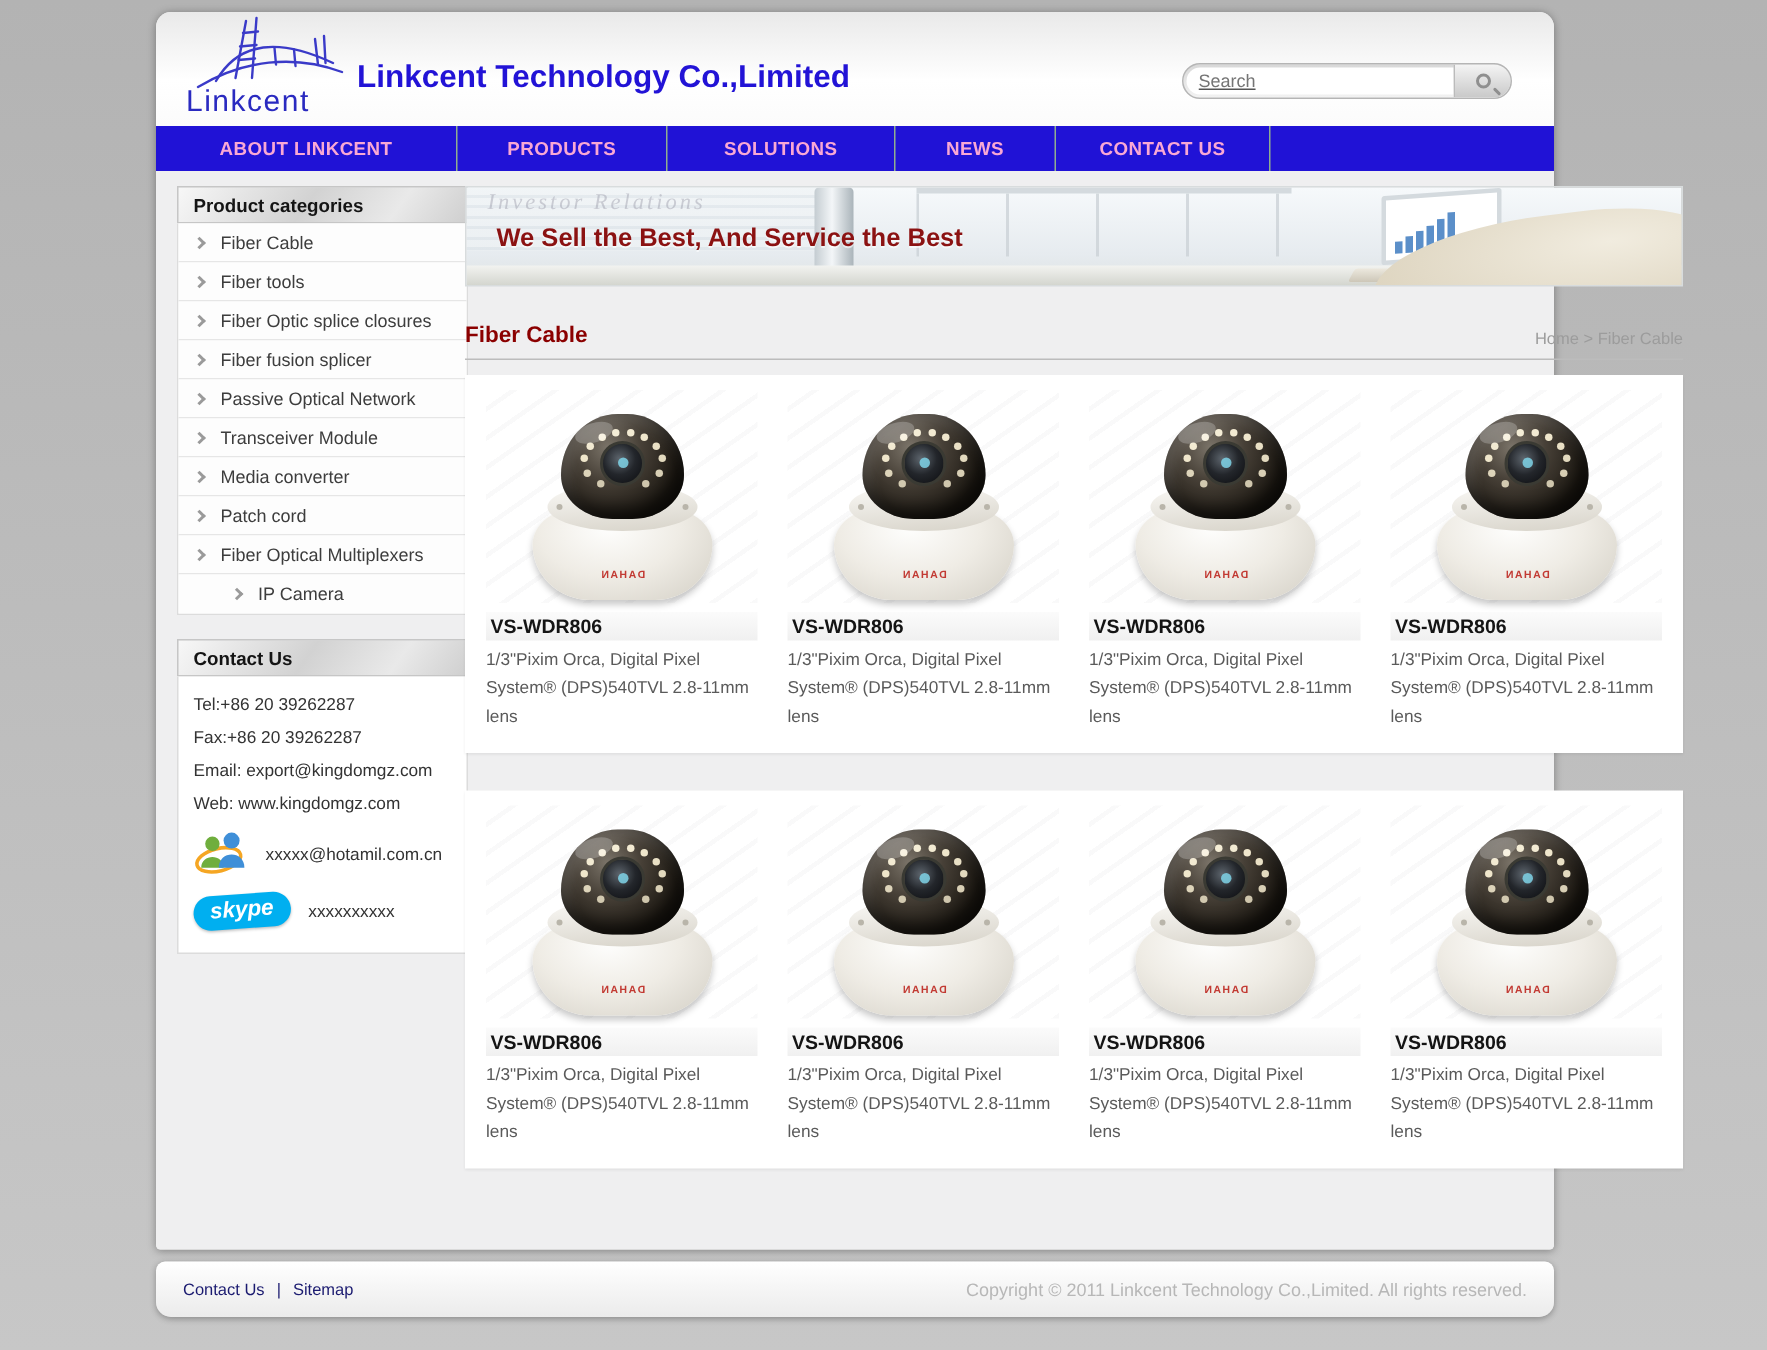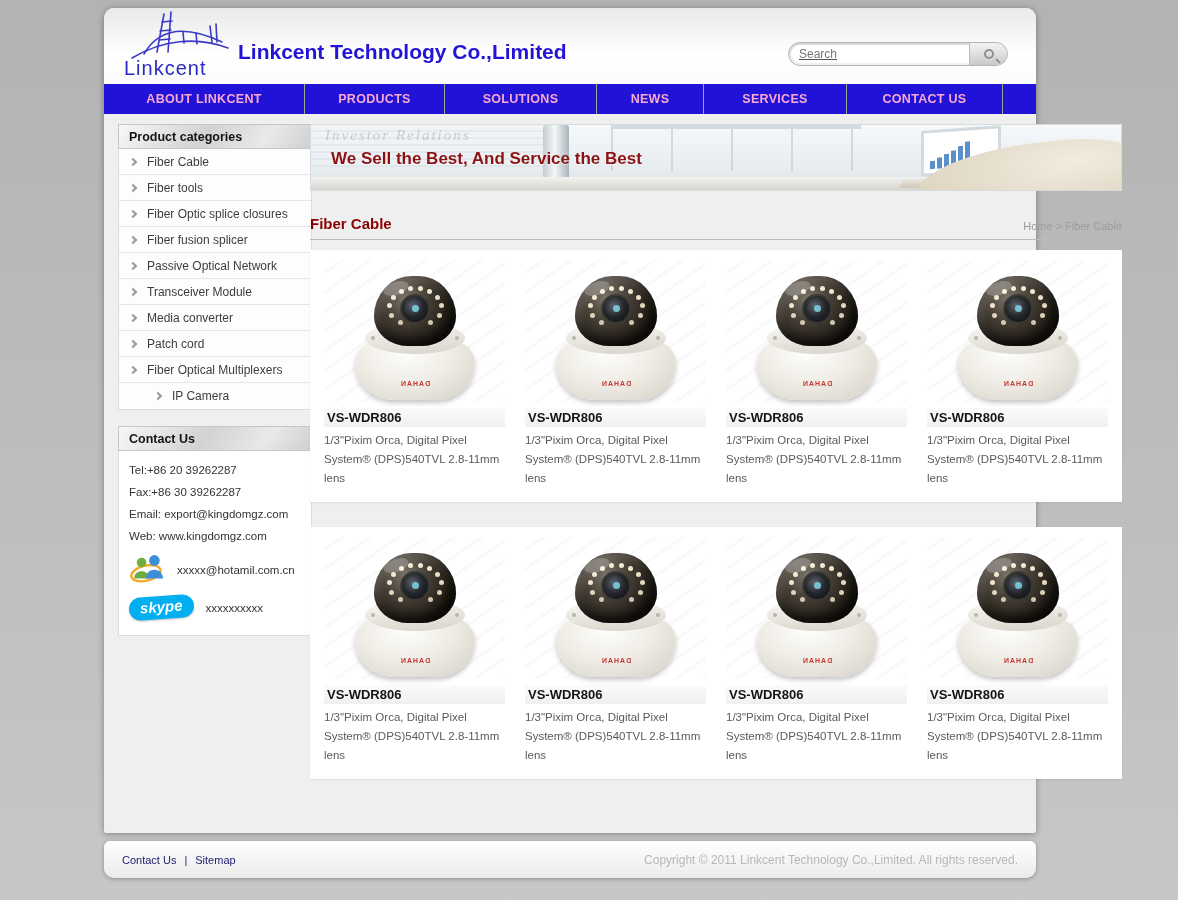--- a/index.html
+++ b/index.html
@@ -217,21 +217,20 @@
         <span class="mag"></span>
       </button>
     </div>
   </div>
 
   <div class="nav">
       <div class="nav-item">ABOUT LINKCENT</div>
       <div class="nav-item">PRODUCTS</div>
       <div class="nav-item">SOLUTIONS</div>
       <div class="nav-item">NEWS</div>
-      <div class="nav-item">SERVICES</div>
       <div class="nav-item">CONTACT US</div>
       <div class="nav-fill"></div>
     </div>
 
   <div class="content">
 
     <div class="sidebar">
       <div class="box-header">Product categories</div>
       <div class="cat-list">
           <div class="cat-item">
@@ -272,21 +271,21 @@
           </div>
           <div class="cat-item">
             <span class="chev"></span>
             <span class="cat-label">IP Camera</span>
           </div>
         </div>
 
       <div class="box-header contact-header">Contact Us</div>
       <div class="contact-box">
         <div class="c-row">Tel:+86 20 39262287</div>
-        <div class="c-row">Fax:+86 30 39262287</div>
+        <div class="c-row">Fax:+86 20 39262287</div>
         <div class="c-row">Email: export@kingdomgz.com</div>
         <div class="c-row">Web: www.kingdomgz.com</div>
         <div class="msn-row">
           <svg class="msn-icon" viewBox="0 0 34 30">
             <ellipse cx="15" cy="18" rx="14" ry="7" fill="none" stroke="#f5a623" stroke-width="2.2" transform="rotate(-14 15 18)"></ellipse>
             <circle cx="11" cy="8" r="4.5" fill="#6fae3d"></circle>
             <path d="M4,23 C4,14 18,14 18,23 Z" fill="#6fae3d"></path>
             <circle cx="23" cy="6" r="5" fill="#3f8fd8"></circle>
             <path d="M15,23 C15,12 31,12 31,23 Z" fill="#3f8fd8"></path>
           </svg>

